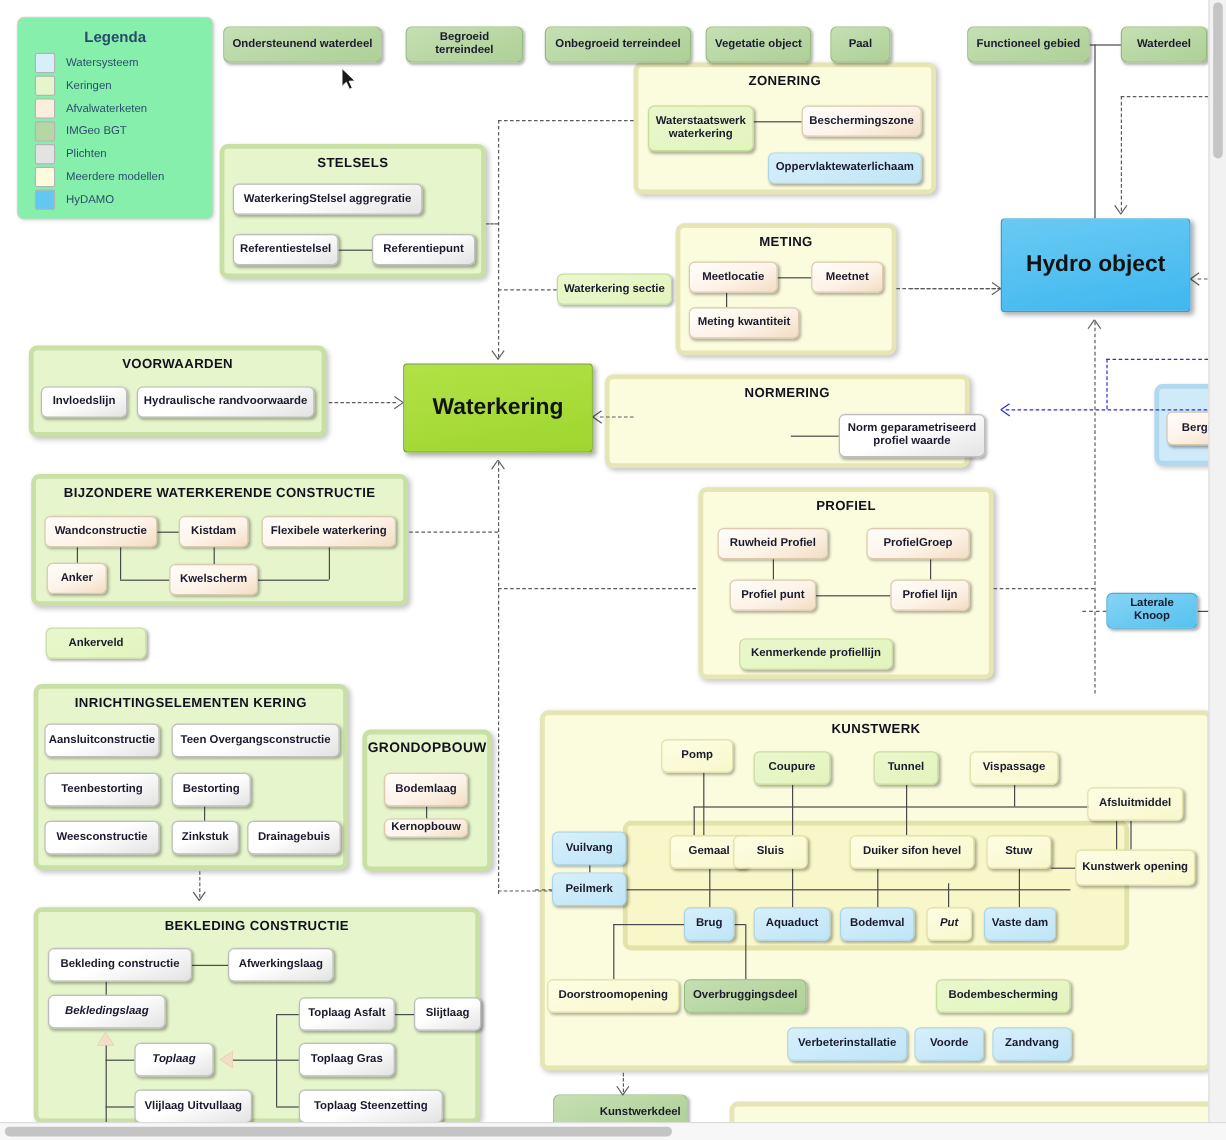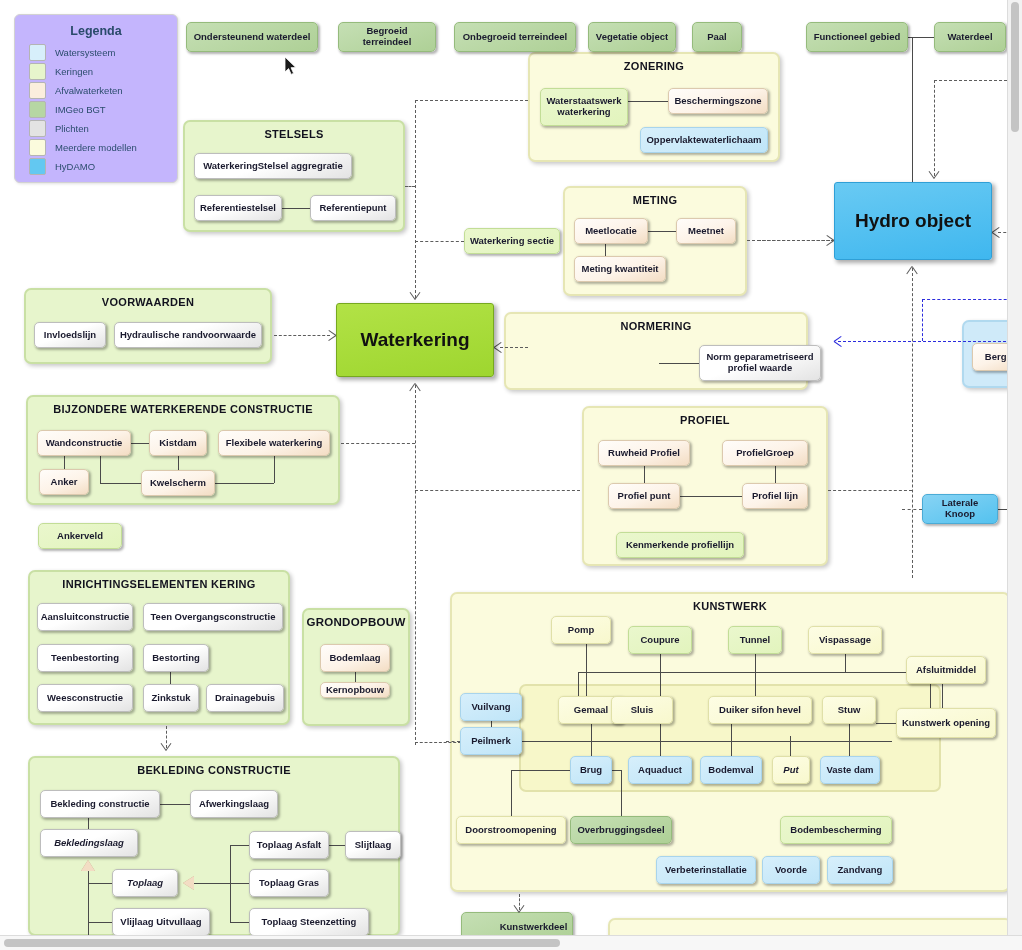--- a/index.html
+++ b/index.html
@@ -39,21 +39,21 @@
   .c-imgeo   { background: linear-gradient(160deg,#c5dfb4 0%,#aed096 100%); border-color:#95bb7c; }
   .c-meer    { background: linear-gradient(160deg,#fdfde4 0%,#f8f8cd 100%); border-color:#e0e0a8; }
   .c-hydamo  { background: linear-gradient(160deg,#87d3f4 0%,#54c2ef 100%); border-color:#4aabd6; }
   .c-watersys{ background: linear-gradient(160deg,#d7effb 0%,#bfe5f8 100%); border-color:#a8d4ec; }
 
   
   .group {
     position: absolute;
     box-sizing: border-box;
     border-radius: 7px;
-    border: 2px solid #a3a3a3;
+    border: 4px solid #a3a3a3;
     box-shadow: 2px 2px 4px rgba(0,0,0,0.22);
     z-index: 2;
   }
   .g-keer { background:#e7f5cc; border-color:#c9e0a4; }
   .g-meer { background:#fbfbdd; border-color:#e6e6b4; }
   .g-watersys { background:#cfeaf9; border-color:#b0d9ef; }
   .group > .gtitle {
     position: absolute;
     top: 6px; left: 0; right: 0;
     text-align: center;
@@ -112,21 +112,21 @@
     position:absolute; width:0; height:0;
     border-top:7px solid transparent; border-bottom:7px solid transparent;
     border-right:11px solid #f3ddc4;
     z-index:6;
     filter: drop-shadow(0 0 0.6px #b89a74);
   }
 
   
   #legend {
     position:absolute; left:14px; top:14px; width:162px; height:167px;
-    background:#c4b5fd; border:1px solid #d2d2d2; border-radius:6px;
+    background:#86efac; border:1px solid #d2d2d2; border-radius:6px;
     box-shadow: 1px 1px 3px rgba(0,0,0,0.12);
     z-index: 12;
   }
   #legend .ltitle {
     text-align:center; font-size:12.5px; font-weight:bold; color:#2a4a6b;
     margin-top:9px; margin-bottom:6px;
   }
   .lrow { display:flex; align-items:center; margin:0 0 2px 14px; height:17px; }
   .lsw { width:15px; height:15px; border-radius:2px; border:1px solid #b4b4b4; margin-right:9px; flex:0 0 auto;}
   .llab { font-size:9.5px; color:#2c4d6e; white-space:nowrap; }

